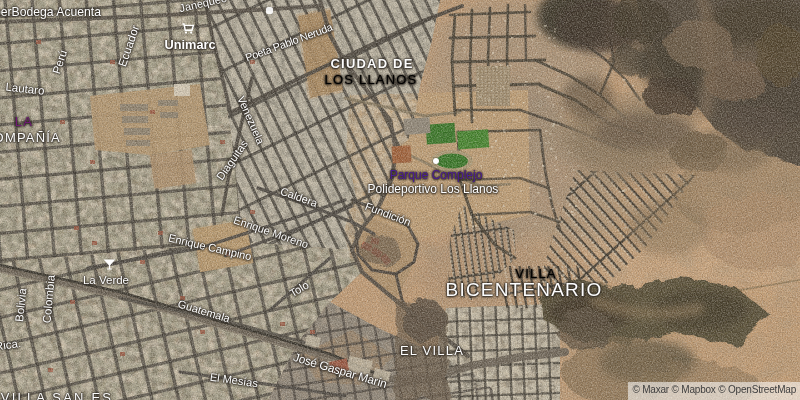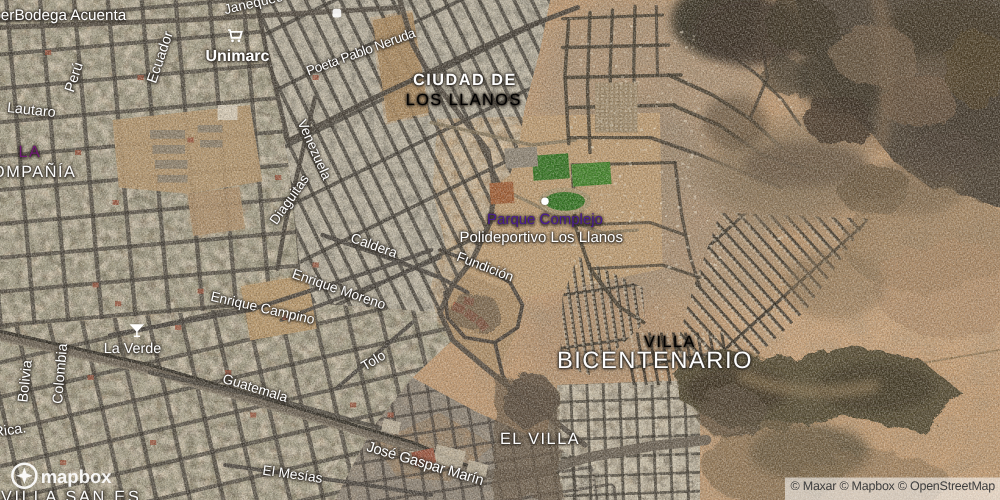--- a/index.html
+++ b/index.html
@@ -2509,19 +2509,13 @@
 <div style="position:absolute;left:266px;top:7px;width:7px;height:7px;border-radius:2px;background:#fff;opacity:.9"></div>
     <div style="position:absolute;left:433px;top:158px;width:6px;height:6px;border-radius:50%;background:#fff;box-shadow:0 0 2px rgba(0,0,0,.5)"></div>
     <svg style="position:absolute;left:181px;top:22px" width="14" height="14" viewBox="0 0 14 14">
 <path d="M1.5,2 L3,2 L4.2,8.2 L11,8.2 L12.4,3.4 L3.6,3.4" fill="none" stroke="#fff" stroke-width="1.4"></path>
 <circle cx="5" cy="10.6" r="1.1" fill="#fff"></circle>
       <circle cx="10.2" cy="10.6" r="1.1" fill="#fff"></circle>
     </svg>
     <svg style="position:absolute;left:103px;top:258px" width="13" height="13" viewBox="0 0 13 13">
 <path d="M2,2 L11,2 L6.5,7 Z M6.5,7 L6.5,10.5 M4,11 L9,11" stroke="#fff" stroke-width="1.2" fill="#fff"></path>
     </svg>
-<div style="position:absolute;left:8px;top:369px;width:86px;height:24px;opacity:0.92">
-<svg width="86" height="24" viewBox="0 0 86 24">
-<circle cx="11.5" cy="11.5" r="9.6" fill="none" stroke="#fff" stroke-width="2"></circle>
-<path d="M11.5,4.8 L13.2,9.8 L18.2,11.5 L13.2,13.2 L11.5,18.2 L9.8,13.2 L4.8,11.5 L9.8,9.8 Z" fill="#fff"></path>
-<text x="24.5" y="17.5" font-family="Liberation Sans, sans-serif" font-size="14.8" font-weight="bold" fill="#fff" letter-spacing="0">mapbox</text>
-</svg></div>
 <div style="position:absolute;right:0;bottom:0;height:18px;background:rgba(255,255,255,.55);color:#404040;font-size:10px;letter-spacing:-0.2px;line-height:15px;padding:0 4px 0 4px;font-family:'Liberation Sans',sans-serif">© Maxar © Mapbox © OpenStreetMap</div>
 </div>
 </body></html>

